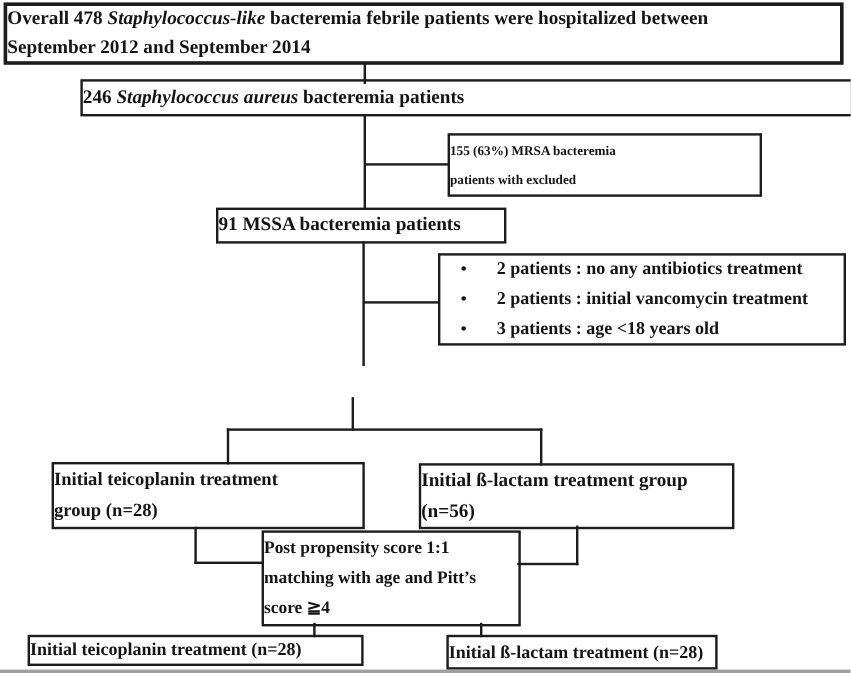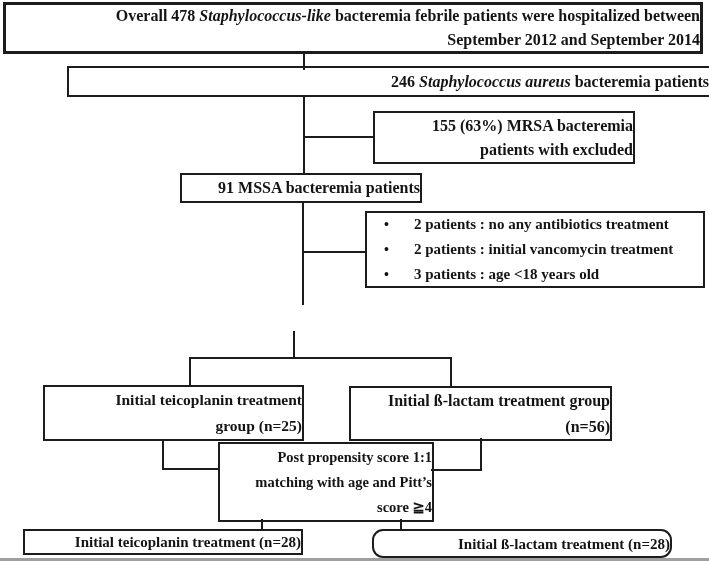--- a/index.html
+++ b/index.html
@@ -12,46 +12,46 @@
     color: #141414;
     overflow: hidden;
   }
   .box {
     position: absolute;
     box-sizing: border-box;
     border: 2px solid #1c1c1c;
     background: #ffffff;
     display: flex;
     flex-direction: column;
-    align-items: flex-end;
+    align-items: flex-start;
     justify-content: center;
     text-align: center;
     font-weight: 600;
     line-height: 24px;
     font-size: 16px;
   }
   .it { font-style: italic; }
   .vline, .hline { position: absolute; background: #1c1c1c; }
   .vline { width: 2px; }
   .hline { height: 2px; }
 
   
   #box-overall   { left: 3px;   top: 2px;   width: 700px; height: 52px; border-width: 3px; }
   #box-sa246     { left: 67px;  top: 66px;  width: 644px; height: 31px; }
-  #box-mrsa      { left: 373px; top: 111px; width: 262px; height: 53px; font-size: 16px; }
+  #box-mrsa      { left: 373px; top: 111px; width: 262px; height: 53px; font-size: 11px; }
   #box-mssa91    { left: 180px; top: 173px; width: 242px; height: 30px; }
   #box-excl      { left: 365px; top: 211px; width: 340px; height: 77px;
                    align-items: flex-start; text-align: left;
                    font-size: 15px; line-height: 25px; padding-left: 13px; }
   #box-mssa84    { left: 120px; top: 303px; width: 352px; height: 31px; }
   #box-teico-grp { left: 43px;  top: 385px; width: 261px; height: 56px; font-size: 15.5px; line-height: 26px; }
   #box-blact-grp { left: 349px; top: 386px; width: 263px; height: 55px; font-size: 16px; line-height: 26px; }
   #box-propensity{ left: 218px; top: 442px; width: 216px; height: 80px; font-size: 14.5px; line-height: 25px; }
   #box-teico-fin { left: 23px;  top: 529px; width: 280px; height: 26px; font-size: 15px; }
-  #box-blact-fin { left: 372px; top: 529px; width: 300px; height: 29px; font-size: 15px; border-radius: 11px; }
+  #box-blact-fin { left: 372px; top: 529px; width: 226px; height: 29px; font-size: 15px; }
 
   .excl-row { display: flex; align-items: baseline; }
   .bullet { display: inline-block; width: 30px; text-align: left; padding-left: 4px; font-size: 14px; }
 
   #bottom-rule { position: absolute; left: 0; top: 558px; width: 709px; height: 3px; background: #9f9f9f; }
 </style>
 </head>
 <body>
 
 <div id="figure">
@@ -85,21 +85,21 @@
     </div>
     <div class="excl-row">
       <span class="bullet">•</span>
       <span>3 patients : age &lt;18 years old</span>
     </div>
   </div>
 
 
   <div class="box" id="box-teico-grp">
     <div>Initial teicoplanin treatment</div>
-    <div>group (n=25)</div>
+    <div>group (n=28)</div>
   </div>
 
   <div class="box" id="box-blact-grp">
     <div>Initial ß-lactam treatment group</div>
     <div>(n=56)</div>
   </div>
 
   <div class="box" id="box-propensity">
     <div>Post propensity score 1:1</div>
     <div>matching with age and Pitt’s</div>

